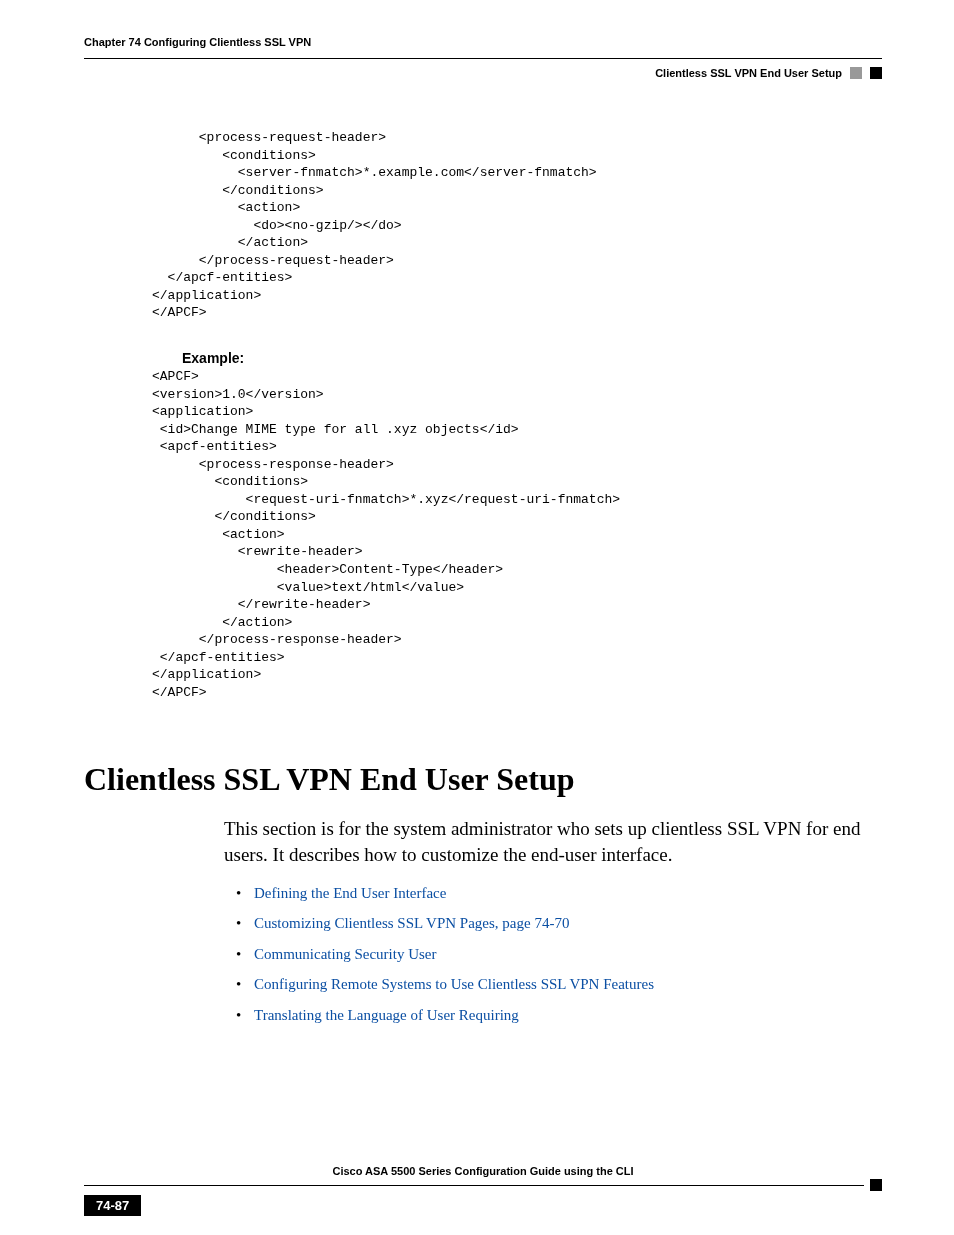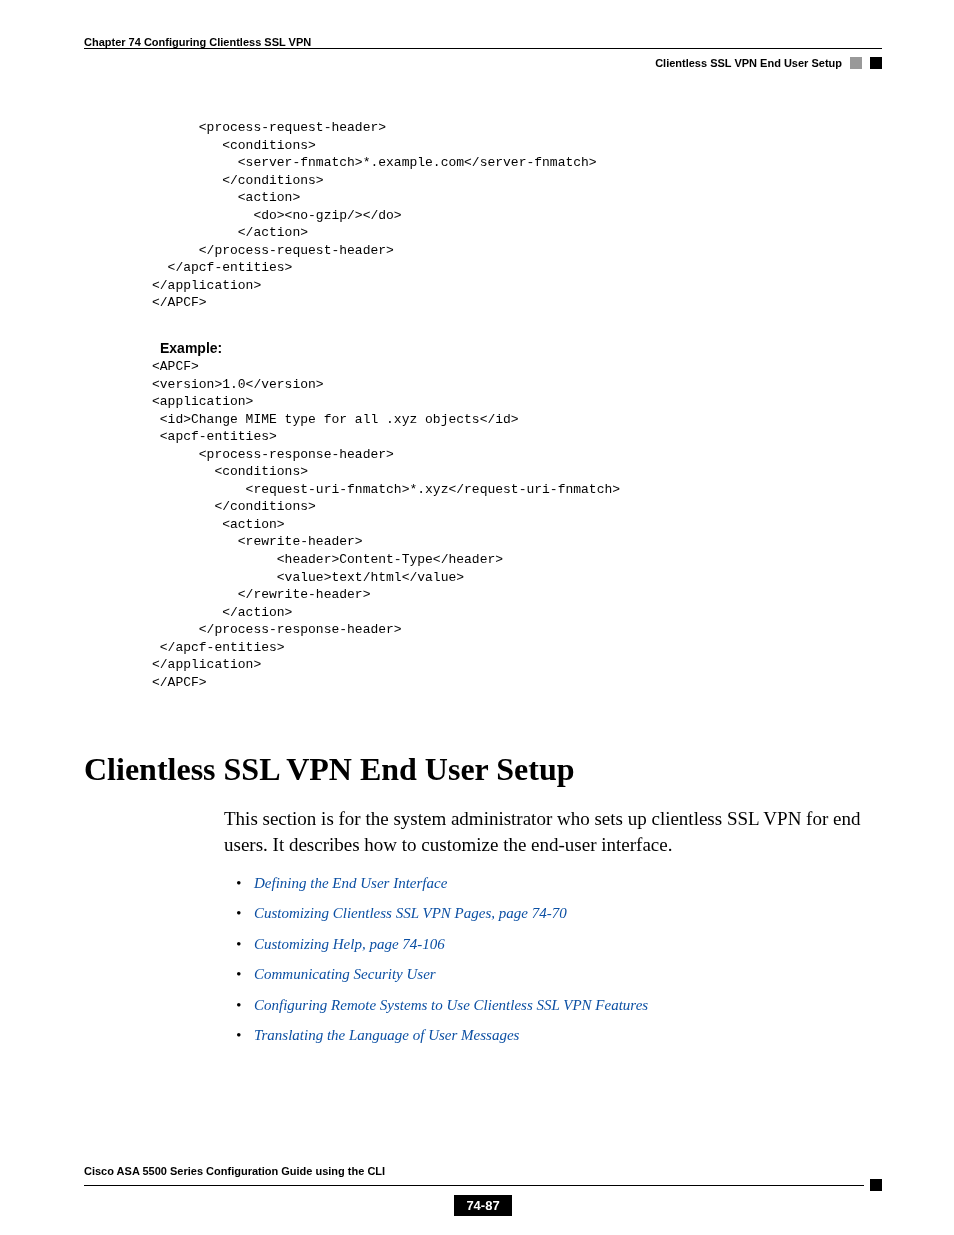--- a/index.html
+++ b/index.html
@@ -13,21 +13,21 @@
   .page {
     padding: 36px 72px 40px 84px;
     position: relative;
     min-height: 1160px;
   }
   .hdr-top {
     font-family: Arial, Helvetica, sans-serif;
     font-weight: bold;
     font-size: 11px;
     border-bottom: 1px solid #000;
-    padding-bottom: 0;
+    padding-bottom: 10px;
     margin-bottom: 8px;
   }
   .hdr-right {
     font-family: Arial, Helvetica, sans-serif;
     font-weight: bold;
     font-size: 11px;
     text-align: right;
     display: flex;
     justify-content: flex-end;
     align-items: center;
@@ -45,21 +45,21 @@
     font-size: 13px;
     white-space: pre;
     line-height: 1.35;
     margin-left: 68px;
     margin-bottom: 24px;
   }
   .example-label {
     font-family: Arial, Helvetica, sans-serif;
     font-weight: bold;
     font-size: 14px;
-    margin-left: 76px;
+    margin-left: 98px;
     margin-top: 28px;
     margin-bottom: 2px;
   }
   h1.section-title {
     font-family: "Times New Roman", Times, serif;
     font-weight: bold;
     font-size: 32px;
     margin: 60px 0 18px 0;
   }
   .body-text {
@@ -72,21 +72,20 @@
     margin: 0 0 0 140px;
     padding-left: 18px;
     list-style: none;
   }
   ul.topics li {
     position: relative;
     font-size: 15px;
     line-height: 1.5;
     margin-bottom: 8px;
     padding-left: 12px;
-    font-style: italic;
   }
   ul.topics li::before {
     content: "•";
     position: absolute;
     left: -6px;
     top: 0;
     font-size: 15px;
   }
   .link {
     color: #0b4fa3;
@@ -103,36 +102,36 @@
     gap: 6px;
   }
   .footer-line {
     flex: 1;
     border-top: 1px solid #000;
   }
   .footer-title {
     font-family: Arial, Helvetica, sans-serif;
     font-weight: bold;
     font-size: 11px;
-    text-align: left;
+    text-align: center;
     margin-bottom: 2px;
   }
   .page-num-box {
     background: #000;
     color: #fff;
     font-family: Arial, Helvetica, sans-serif;
     font-weight: bold;
     font-size: 13px;
     padding: 3px 12px;
     float: right;
     margin-top: 4px;
   }
   .footer-bottom {
     display: flex;
-    justify-content: center;
+    justify-content: flex-start;
     align-items: center;
     gap: 0;
   }
 </style>
 </head>
 <body>
 
 <div class="page">
 
   <div class="hdr-top">Chapter 74    Configuring Clientless SSL VPN</div>
@@ -175,24 +174,23 @@
 &lt;/application&gt;
 &lt;/APCF&gt;</div>
 
   <h1 class="section-title">Clientless SSL VPN End User Setup</h1>
 
   <div class="body-text">This section is for the system administrator who sets up clientless SSL VPN for end users. It describes how to customize the end-user interface.</div>
 
   <ul class="topics">
     <li><span class="link">Defining the End User Interface</span></li>
     <li><span class="link">Customizing Clientless SSL VPN Pages, page 74-70</span></li>
-    <li><span class="link">Customizing Help, page 74-106</span></li>
     <li><span class="link">Communicating Security User</span></li>
     <li><span class="link">Configuring Remote Systems to Use Clientless SSL VPN Features</span></li>
-    <li><span class="link">Translating the Language of User Messages</span></li>
+    <li><span class="link">Translating the Language of User Requiring</span></li>
   </ul>
 
   <div class="footer">
     <div class="footer-title">Cisco ASA 5500 Series Configuration Guide using the CLI</div>
     <div class="footer-rule">
       <div class="footer-line"></div>
       <span class="sq-marker"></span>
     </div>
     <div class="footer-bottom">
       <div class="page-num-box">74-87</div>

